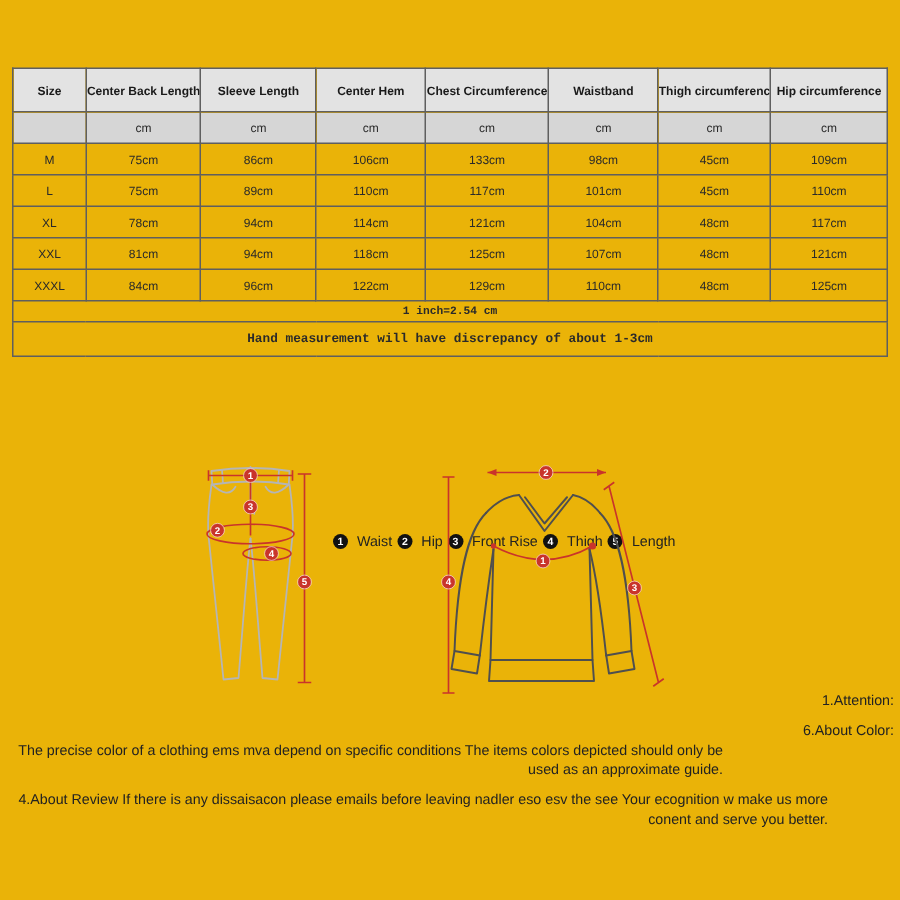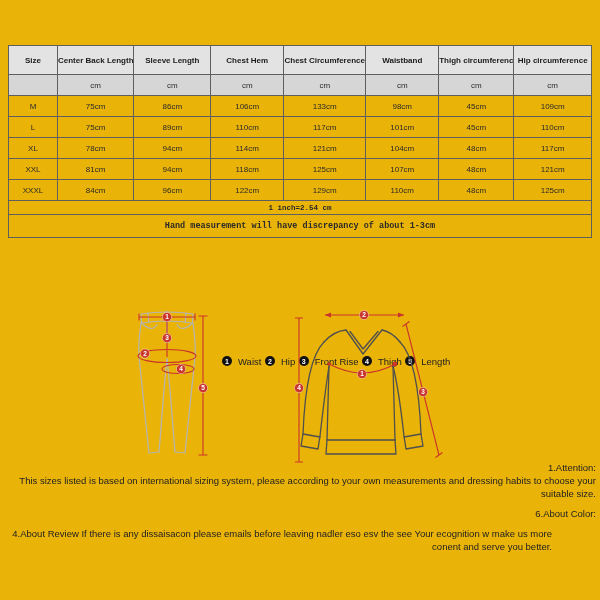--- a/index.html
+++ b/index.html
@@ -64,21 +64,21 @@
       <col style="width:14.1%">
         <col style="width:12.5%">
         <col style="width:12.9%">
         <col style="width:13.3%">
     </colgroup>
     <thead>
       <tr id="header-row">
           <th>Size</th>
           <th>Center Back Length</th>
           <th>Sleeve Length</th>
-          <th>Chest Hem</th>
+          <th>Center Hem</th>
           <th>Chest Circumference</th>
           <th>Waistband</th>
           <th>Thigh circumference</th>
           <th>Hip circumference</th>
         </tr>
     </thead>
     <tbody id="table-body">
 
     <tr>
           <td class="unit-cell"></td>
@@ -243,23 +243,23 @@
       <text class="marker-digit" x="7" y="88.3">4</text>
       <circle class="marker-circle" cx="131" cy="90" r="4.6"></circle>
       <text class="marker-digit" x="131" y="92.3">3</text>
     </g>
   </svg>
 
 
   <div id="notes">
     <div class="note-section">
       <p class="note-title">1.Attention:</p>
-      <p class="note-body">This sizes listed is based on international sizing system, please according to your own measurements and dressing habits to choose your suitable size.</p>
     </div>
     <div class="note-section">
       <p class="note-title">6.About Color:</p>
+      <p class="note-body w-color">The precise color of a clothing ems mva depend on specific conditions The items colors depicted should only be used as an approximate guide.</p>
     </div>
     <div class="note-section">
       <p class="note-body w-review">4.About Review If there is any dissaisacon please emails before leaving nadler eso esv the see Your ecognition w make us more conent and serve you better.</p>
     </div>
   </div>
 
 </div>
 
 </body></html>

